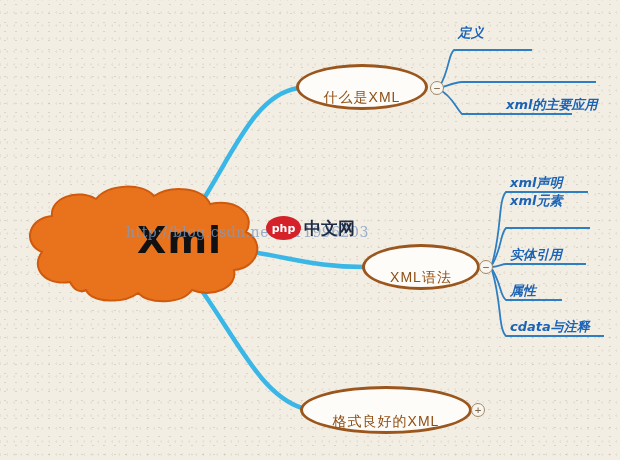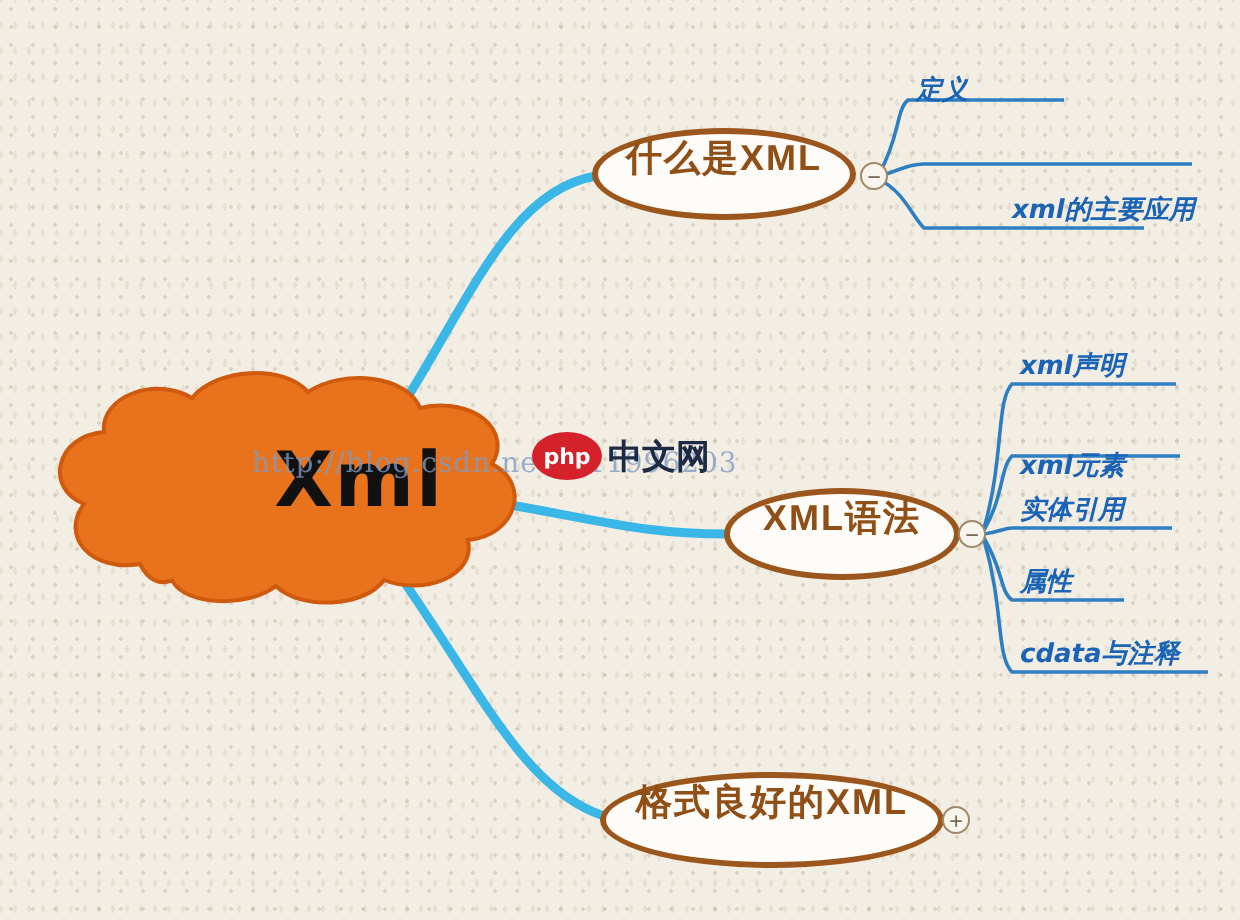--- a/index.html
+++ b/index.html
@@ -15,22 +15,22 @@
   }
   svg.layer{position:absolute;left:0;top:0;}
   .central-label{
     position:absolute;left:62px;top:216px;width:160px;height:48px;
     line-height:48px;text-align:right;
     font-size:38px;font-weight:bold;color:#111;
     font-family:"DejaVu Sans", sans-serif;letter-spacing:1px;
   }
   .topic{
     position:absolute;background:#fdfcf8;border:3px solid #9a561c;border-radius:50%;
-    display:flex;align-items:flex-start;justify-content:center;
-    color:#8f4f16;font-weight:bold;font-size:18px;letter-spacing:1px;
+    display:flex;align-items:flex-end;justify-content:center;
+    color:#8f4f16;font-weight:normal;font-size:14px;letter-spacing:1px;
     box-sizing:border-box;white-space:nowrap;
   }
   .topic-1{left:296px;top:64px;width:132px;height:46px;}
   .topic-2{left:362px;top:244px;width:118px;height:46px;}
   .topic-3{left:300px;top:386px;width:172px;height:48px;}
   .indicator{
     position:absolute;width:14px;height:14px;border-radius:50%;
     border:1px solid #a08968;background:#f8f5ee;color:#7a6a50;
     font-size:11px;line-height:13px;text-align:center;box-sizing:border-box;
     font-family:"DejaVu Sans Mono", monospace;
@@ -102,25 +102,25 @@
     <span>XML语法</span>
   </div>
   <div class="topic topic-3">
     <span>格式良好的XML</span>
   </div>
 
   <div class="indicator ind-1">−</div>
   <div class="indicator ind-2">−</div>
   <div class="indicator ind-3">+</div>
 
-  <div class="child-label" style="left:458px;top:36px;">定义</div>
+  <div class="child-label" style="left:458px;top:24px;">定义</div>
   <div class="child-label" style="left:486px;top:96px;margin-left:20px;">xml的主要应用</div>
 
   <div class="child-label" style="left:510px;top:174px;">xml声明</div>
-  <div class="child-label" style="left:510px;top:224px;">xml元素</div>
+  <div class="child-label" style="left:510px;top:192px;">xml元素</div>
   <div class="child-label" style="left:510px;top:246px;">实体引用</div>
   <div class="child-label" style="left:510px;top:282px;">属性</div>
   <div class="child-label" style="left:510px;top:318px;">cdata与注释</div>
 
   <div class="watermark">http://blog.csdn.net/lc11996203</div>
 
   <div class="logo">
     <div class="logo-badge">php</div>
     <div class="logo-text">中文网</div>
   </div>

